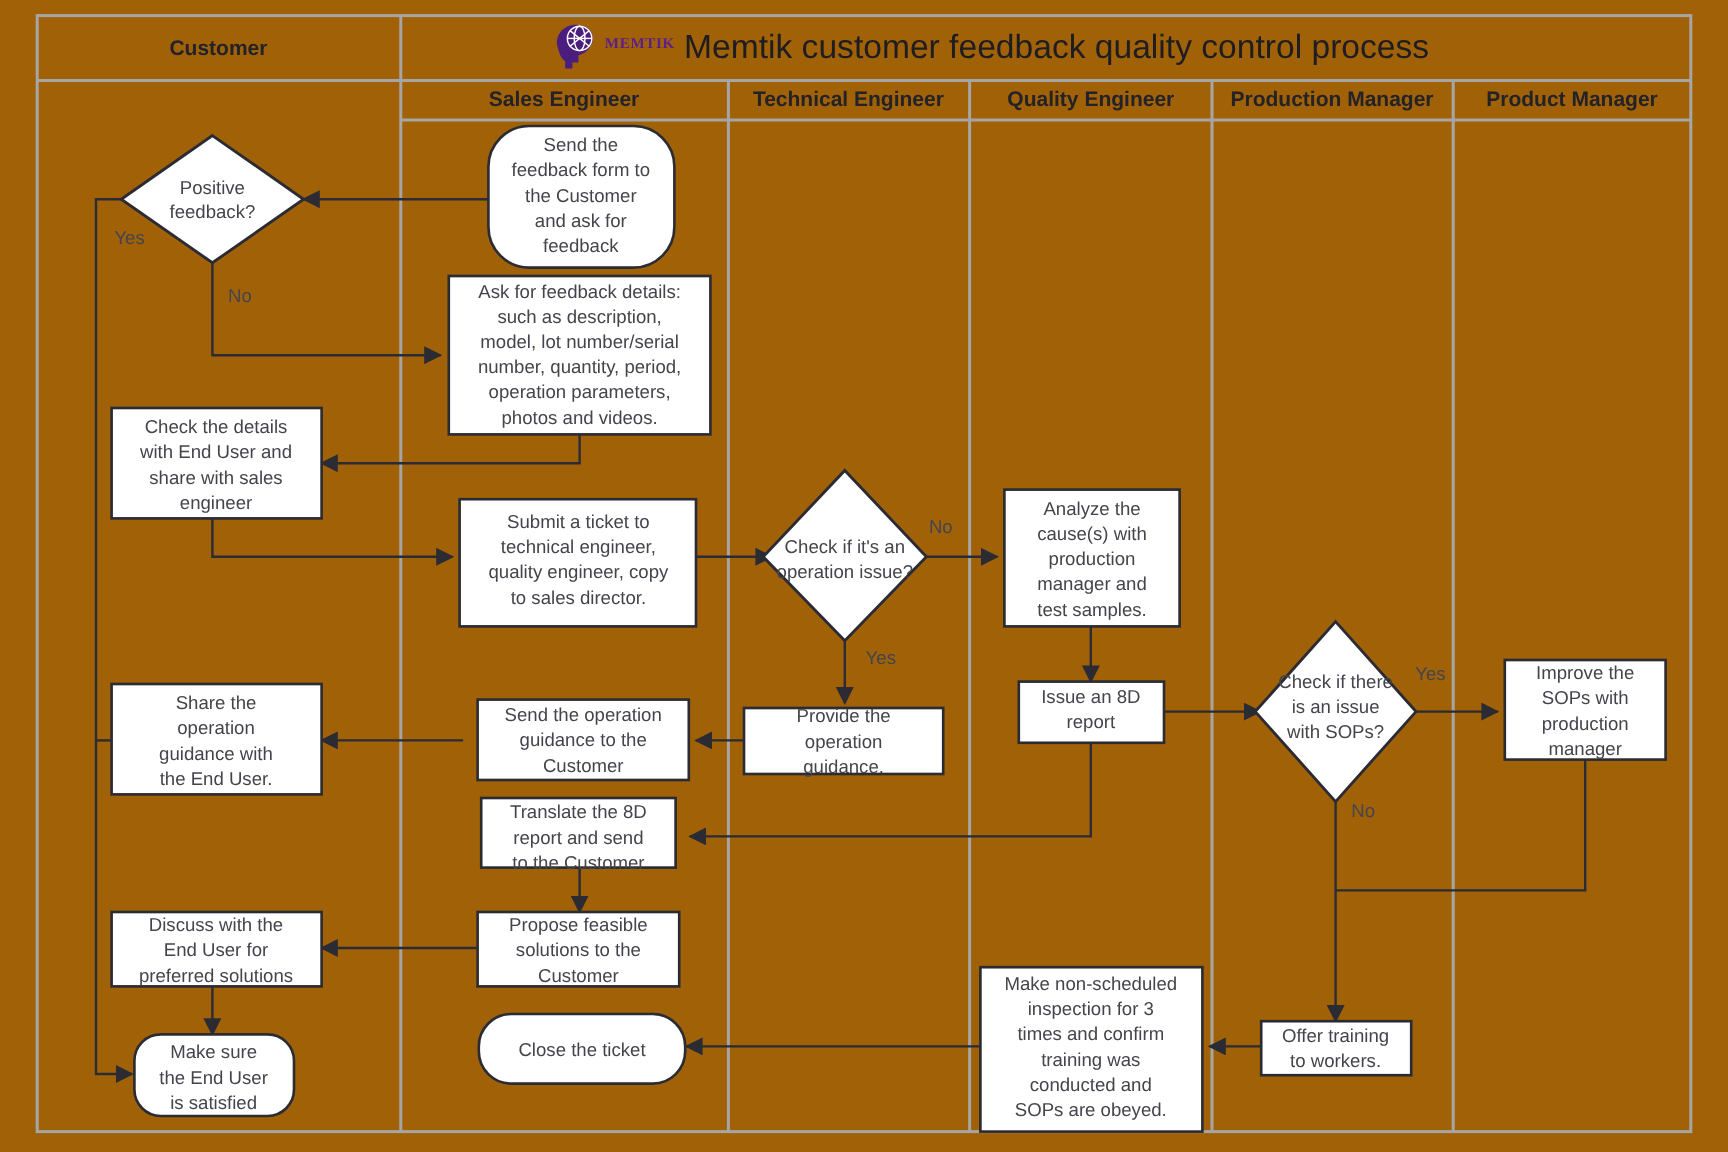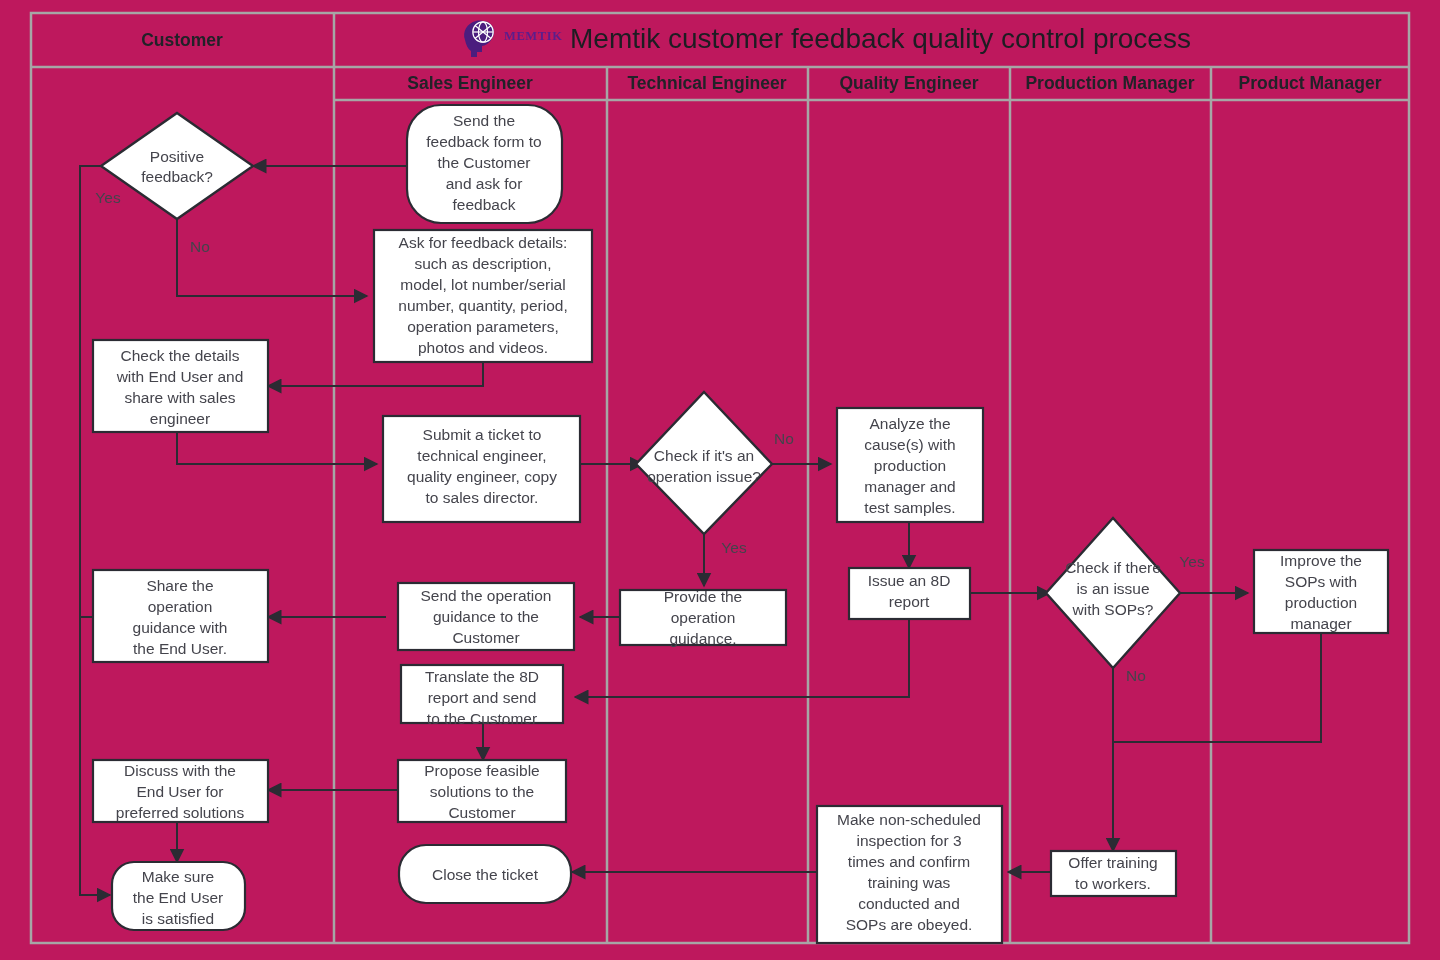--- a/index.html
+++ b/index.html
@@ -2,21 +2,21 @@
 <html><head>
 <meta charset="utf-8">
 <style>
   * { box-sizing: border-box; }
   html, body {
     margin: 0; padding: 0;
     width: 1440px; height: 960px;
     background: #ffffff;
     font-family: "Liberation Sans", sans-serif;
   }
-  #page { position: relative; width: 1440px; height: 960px; background:#be185d; overflow:hidden; }
+  #page { position: relative; width: 1440px; height: 960px; background:#a16207; overflow:hidden; }
   svg#diagram { position:absolute; left:0; top:0; width:1440px; height:960px; display:block; }
 
   .lane-line { stroke:#a6a6a6; stroke-width:2.5; fill:none; }
   .frame { stroke:#a6a6a6; stroke-width:2.5; fill:none; }
 
   .shape { fill:#ffffff; stroke:#2b2b33; stroke-width:2.2; }
   .shape-diamond { fill:#ffffff; stroke:#2b2b33; stroke-width:2.4; }
 
   .conn { stroke:#2b2b33; stroke-width:2.0; fill:none; }
 

